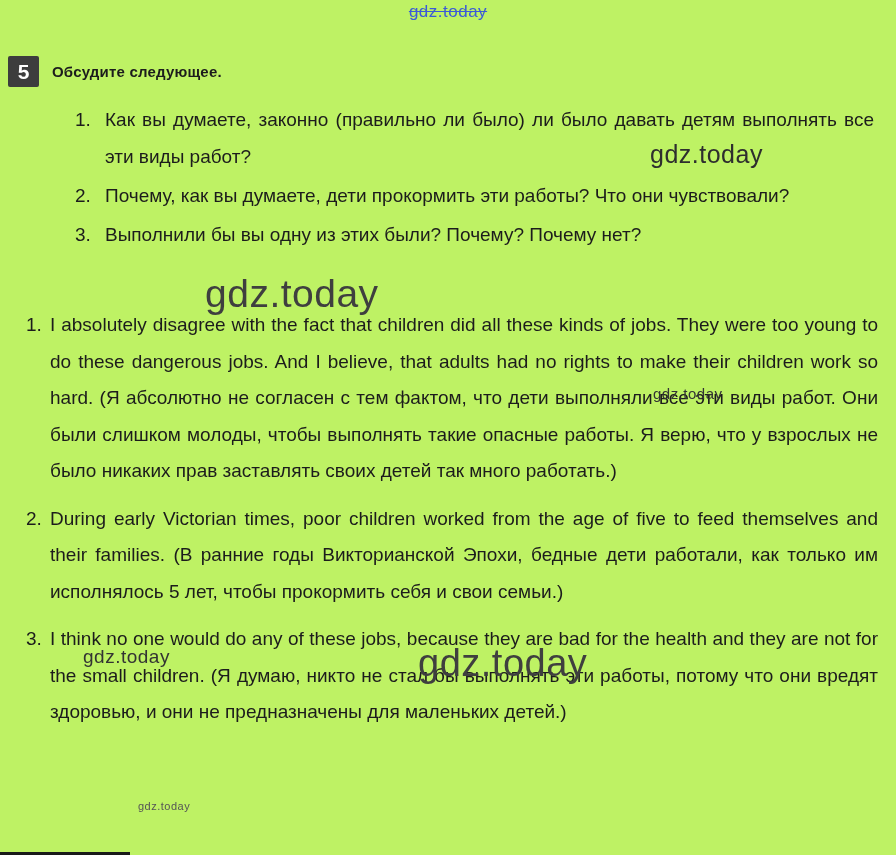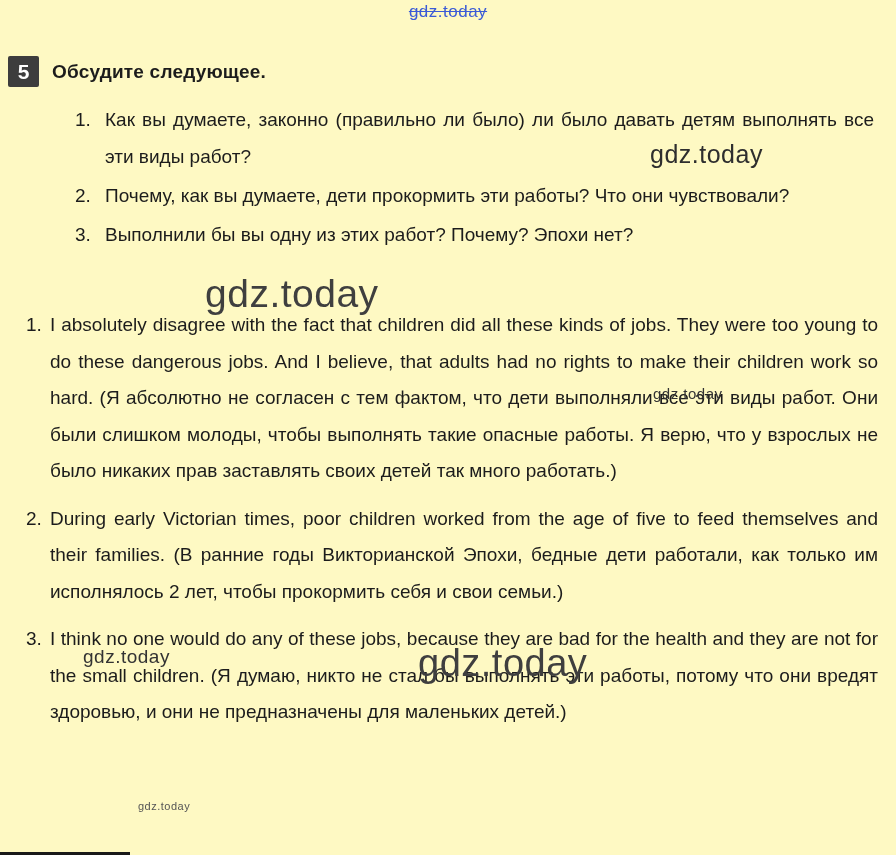--- a/index.html
+++ b/index.html
@@ -5,21 +5,21 @@
   html, body {
     margin: 0;
     padding: 0;
     background: #ffffff;
     font-family: "Liberation Sans", sans-serif;
   }
   .page {
     position: relative;
     width: 896px;
     height: 855px;
-    background: #fef9c3;
+    background: #bef264;
     color: #1c1c1c;
     overflow: hidden;
   }
   .content {
     position: relative;
     padding: 56px 16px 0 8px;
     z-index: 1;
   }
   
   .exercise-header {
@@ -34,21 +34,21 @@
     background: #3d3d3d;
     color: #ffffff;
     font-size: 21px;
     font-weight: 700;
     display: flex;
     align-items: center;
     justify-content: center;
     border-radius: 2px;
   }
   .title {
-    font-size: 19px;
+    font-size: 15px;
     font-weight: 700;
     letter-spacing: 0.2px;
   }
   
   .item {
     display: flex;
     align-items: flex-start;
   }
   .item .num {
     flex: 0 0 auto;
@@ -130,32 +130,32 @@
       <div class="item">
         <span class="num">1.</span>
         <div class="txt">Как вы думаете, законно (правильно ли было) ли было давать детям выполнять все эти виды работ?</div>
       </div>
       <div class="item">
         <span class="num">2.</span>
         <div class="txt">Почему, как вы думаете, дети прокормить эти работы? Что они чувствовали?</div>
       </div>
       <div class="item">
         <span class="num">3.</span>
-        <div class="txt">Выполнили бы вы одну из этих работ? Почему? Эпохи нет?</div>
+        <div class="txt">Выполнили бы вы одну из этих были? Почему? Почему нет?</div>
       </div>
     </div>
 
     <div class="answers">
       <div class="item">
         <span class="num">1.</span>
         <div class="txt">I absolutely disagree with the fact that children did all these kinds of jobs. They were too young to do these dangerous jobs. And I believe, that adults had no rights to make their children work so hard. (Я абсолютно не согласен с тем фактом, что дети выполняли все эти виды работ. Они были слишком молоды, чтобы выполнять такие опасные работы. Я верю, что у взрослых не было никаких прав заставлять своих детей так много работать.)</div>
       </div>
       <div class="item">
         <span class="num">2.</span>
-        <div class="txt">During early Victorian times, poor children worked from the age of five to feed themselves and their families. (В ранние годы Викторианской Эпохи, бедные дети работали, как только им исполнялось 2 лет, чтобы прокормить себя и свои семьи.)</div>
+        <div class="txt">During early Victorian times, poor children worked from the age of five to feed themselves and their families. (В ранние годы Викторианской Эпохи, бедные дети работали, как только им исполнялось 5 лет, чтобы прокормить себя и свои семьи.)</div>
       </div>
       <div class="item">
         <span class="num">3.</span>
         <div class="txt">I think no one would do any of these jobs, because they are bad for the health and they are not for the small children. (Я думаю, никто не стал бы выполнять эти работы, потому что они вредят здоровью, и они не предназначены для маленьких детей.)</div>
       </div>
     </div>
 
   </div>
 
   <div class="bottom-edge"></div>

